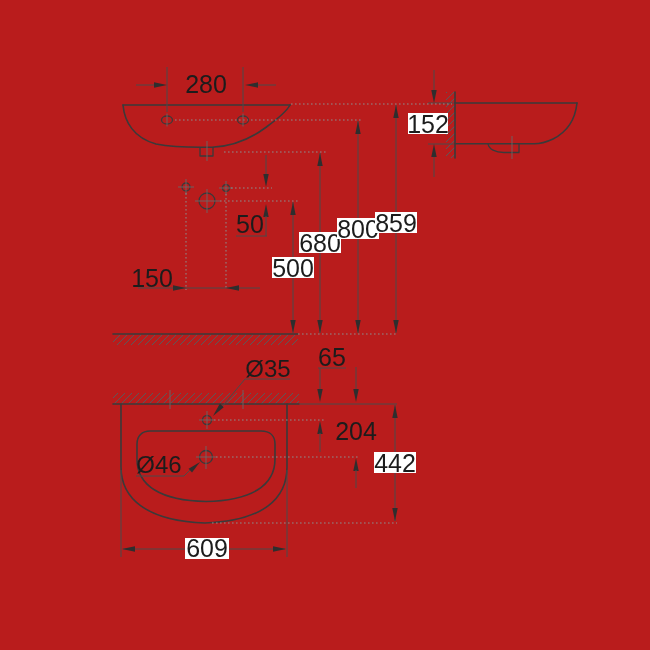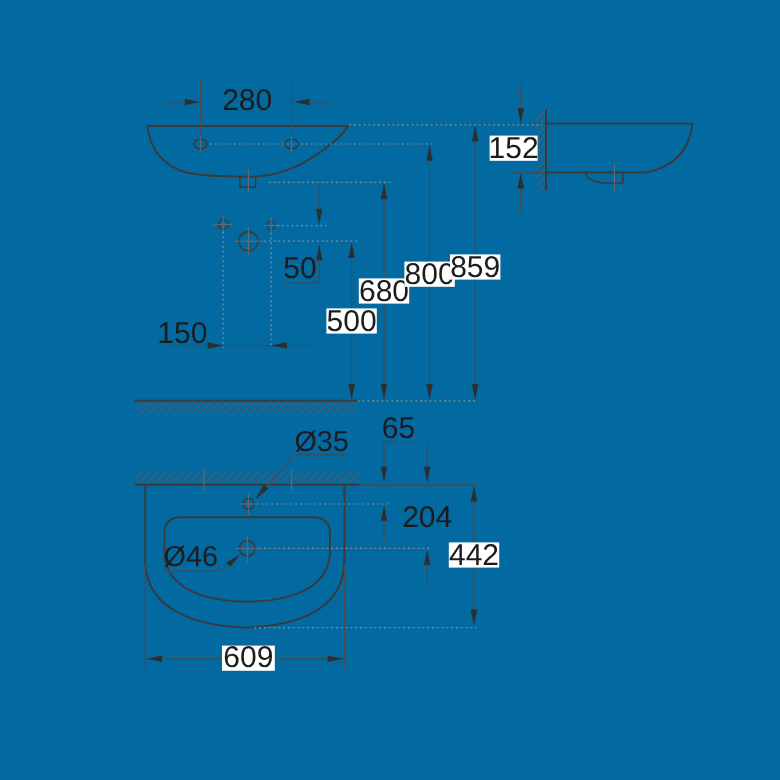--- a/index.html
+++ b/index.html
@@ -1,17 +1,17 @@
 <!DOCTYPE html>
 <html><head>
 <meta charset="utf-8">
 <style>
   html,body { margin:0; padding:0; background:#f3f3f3; }
   .canvas {
-    width:650px; height:650px; background:#0369a1; position:relative;
+    width:650px; height:650px; background:#b91c1c; position:relative;
     font-family:"Liberation Sans", sans-serif; overflow:hidden;
   }
   svg { display:block; }
   .outline  { fill:none; stroke:#3a3a3a; stroke-width:1.6; stroke-linejoin:round; stroke-linecap:round; }
   .outline2 { fill:none; stroke:#3a3a3a; stroke-width:1.3; stroke-linejoin:round; }
   .thin     { fill:none; stroke:#4a4a4a; stroke-width:1; }
   .faint    { fill:none; stroke:#6a6a6a; stroke-width:0.9; }
   .dot      { fill:none; stroke:#8c8c8c; stroke-width:1; stroke-dasharray:1.6 2.4; }
   .arrow    { fill:#2e2e2e; stroke:none; }
   .bgpad    { fill:#ffffff; stroke:none; }

